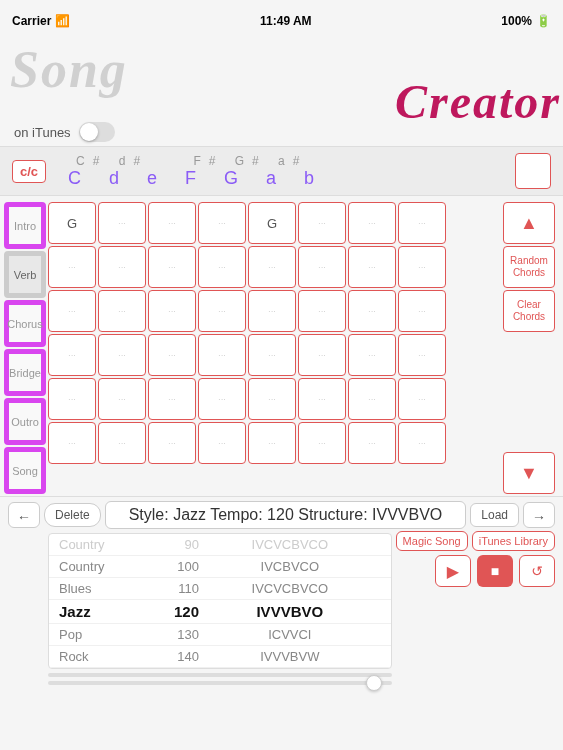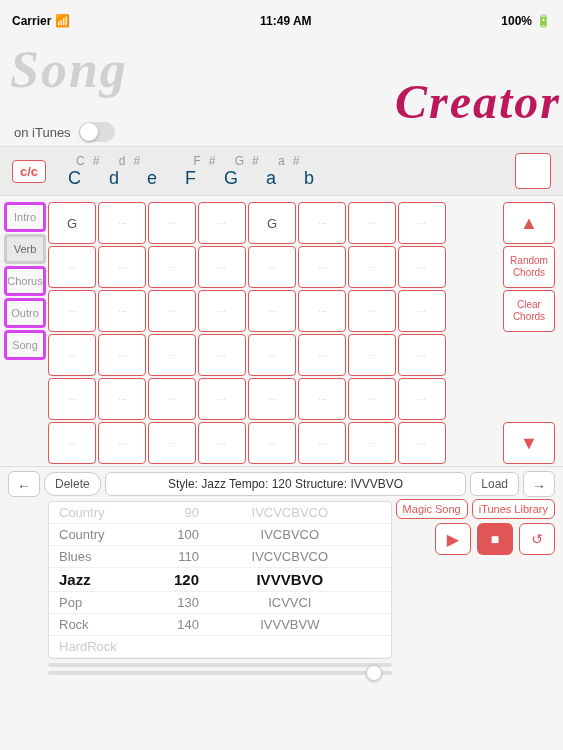--- a/index.html
+++ b/index.html
@@ -119,21 +119,21 @@
       flex: 1;
     }
     .key-sharps-row {
       font-size: 12px;
       color: #999;
       letter-spacing: 8px;
       margin-left: 20px;
     }
     .key-naturals-row {
       font-size: 18px;
-      color: #0c4a6e;
+      color: #8b5cf6;
       letter-spacing: 6px;
       margin-left: 12px;
     }
     .key-blank {
       width: 36px;
       height: 36px;
       border: 1.5px solid #e05555;
       border-radius: 4px;
       background: white;
     }
@@ -148,27 +148,27 @@
 
     
     .row-labels {
       display: flex;
       flex-direction: column;
       gap: 2px;
       width: 42px;
       flex-shrink: 0;
     }
     .row-label {
-      height: 30px;
+      height: 47px;
       display: flex;
       align-items: center;
       justify-content: center;
       font-size: 11px;
       color: #999;
-      border: 3px solid #d946ef;
+      border: 5px solid #d946ef;
       border-radius: 4px;
       background: #f9f9f9;
       cursor: pointer;
     }
     .row-label.active {
       background: #e8e8e8;
       color: #666;
       border-color: #ccc;
     }
 
@@ -260,21 +260,21 @@
       font-size: 12px;
       color: #555;
       cursor: pointer;
     }
     .style-display {
       flex: 1;
       border: 1.5px solid #ccc;
       border-radius: 6px;
       background: white;
       padding: 4px 8px;
-      font-size: 12px;
+      font-size: 16px;
       color: #333;
       text-align: center;
     }
     .load-btn {
       border: 1.5px solid #ccc;
       border-radius: 6px;
       background: white;
       padding: 4px 10px;
       font-size: 12px;
       color: #555;
@@ -470,20 +470,21 @@
     </div>
     <div class="key-blank"></div>
   </div>
 </div>
 
 <div class="song-grid-area">
   <div class="row-labels">
     <div class="row-label">Intro</div>
     <div class="row-label active">Verb</div>
     <div class="row-label">Chorus</div>
+    <div class="row-label">Bridge</div>
     <div class="row-label">Outro</div>
     <div class="row-label">Song</div>
   </div>
 
   <div class="grid-main">
 
     <div class="grid-row">
       <div class="grid-cell">
           <span class="cell-chord">G</span>
         </div>
@@ -691,25 +692,20 @@
         </div>
         <div class="song-list-row">
           <span class="song-name">Pop</span>
           <span class="song-tempo">130</span>
           <span class="song-structure">ICVVCI</span>
         </div>
         <div class="song-list-row">
           <span class="song-name">Rock</span>
           <span class="song-tempo">140</span>
           <span class="song-structure">IVVVBVW</span>
-        </div>
-        <div class="song-list-row faded">
-          <span class="song-name">HardRock</span>
-          <span class="song-tempo"></span>
-          <span class="song-structure"></span>
         </div>
       </div>
 
       <div class="progress-bar-area">
         <div class="progress-track">
           <div class="progress-fill"></div>
         </div>
       </div>
 
       <div class="volume-row">

